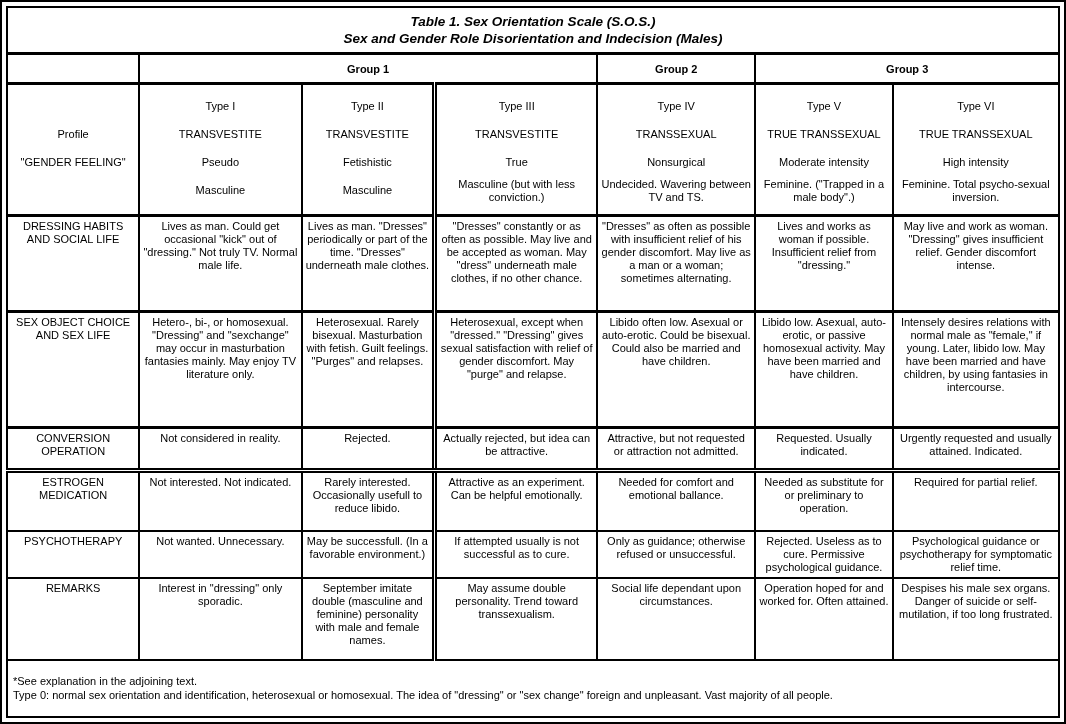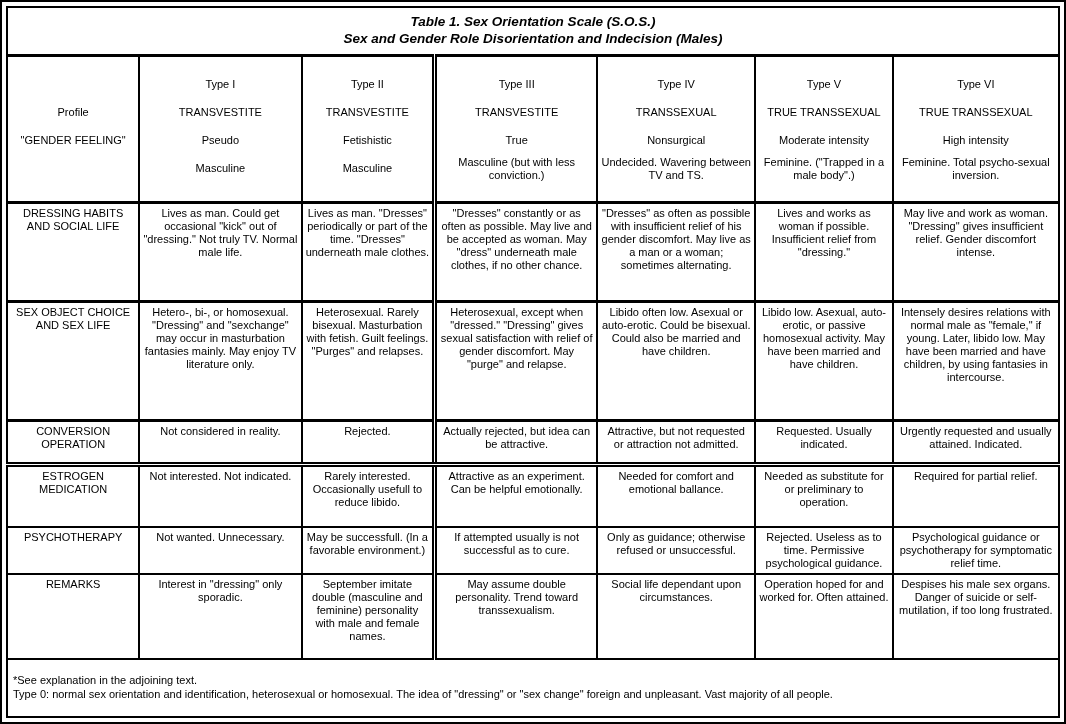--- a/index.html
+++ b/index.html
@@ -13,21 +13,21 @@
     border:2px solid #000;
   }
   td{
     border:2px solid #000;vertical-align:top;text-align:center;
     font-size:11px;line-height:13px;padding:3px 3px 2px 3px;
     overflow:hidden;word-wrap:break-word;
   }
   td.title-cell{border-bottom:3px solid #000;padding:5px 9px;}
   .title-line{font-weight:bold;font-style:italic;font-size:13.5px;line-height:17px;}
   tr.group-row td{border-bottom:3px solid #000;font-weight:bold;vertical-align:middle;}
-  tr.profile-row td{border-bottom:3px solid #000;padding:14px 2px;}
+  tr.profile-row td{border-bottom:3px solid #000;padding:8px 2px;}
   tr.bb3 td{border-bottom:3px solid #000;}
   tr.bbd td{border-bottom:5px double #000;}
   td.dl{border-left:5px double #000;}
   .pslot{height:28px;display:flex;align-items:center;justify-content:center;text-align:center;}
   td.kinsey{vertical-align:middle;padding-top:1px;padding-bottom:1px;}
   td.footer-cell{text-align:left;vertical-align:top;padding:13px 5px;}
   .fn{font-size:11px;line-height:14px;}
 </style>
 </head>
 <body>
@@ -45,20 +45,26 @@
   </colgroup>
 
   <tbody>
         <tr style="height:44px">
     <td colspan="7" class="title-cell">
       <div class="title-line">Table 1. Sex Orientation Scale (S.O.S.)</div>
       <div class="title-line">Sex and Gender Role Disorientation and Indecision (Males)</div>
     </td>
   </tr>
 
+  <tr class="group-row" style="height:29px">
+    <td></td>
+    <td colspan="3">Group 1</td>
+    <td>Group 2</td>
+    <td colspan="2">Group 3</td>
+  </tr>
 
   <tr class="profile-row" style="height:122px">
     <td>
       <div class="pslot"></div>
       <div class="pslot">Profile</div>
       <div class="pslot">"GENDER FEELING"</div>
       <div class="pslot"></div>
     </td>
     <td>
       <div class="pslot">Type I</div>
@@ -138,21 +144,21 @@
     <td>Needed as substitute for or preliminary to operation.</td>
     <td>Required for partial relief.</td>
   </tr>
 
   <tr style="height:45px">
     <td>PSYCHOTHERAPY</td>
     <td>Not wanted. Unnecessary.</td>
     <td>May be successfull. (In a favorable environment.)</td>
     <td class="dl">If attempted usually is not successful as to cure.</td>
     <td>Only as guidance; otherwise refused or unsuccessful.</td>
-    <td>Rejected. Useless as to time. Permissive psychological guidance.</td>
+    <td>Rejected. Useless as to cure. Permissive psychological guidance.</td>
     <td>Psychological guidance or psychotherapy for symptomatic relief time.</td>
   </tr>
 
   <tr style="height:82px">
     <td>REMARKS</td>
     <td>Interest in "dressing" only sporadic.</td>
     <td>September imitate double (masculine and feminine) personality with male and female names.</td>
     <td class="dl">May assume double personality. Trend toward transsexualism.</td>
     <td>Social life dependant upon circumstances.</td>
     <td>Operation hoped for and worked for. Often attained.</td>

